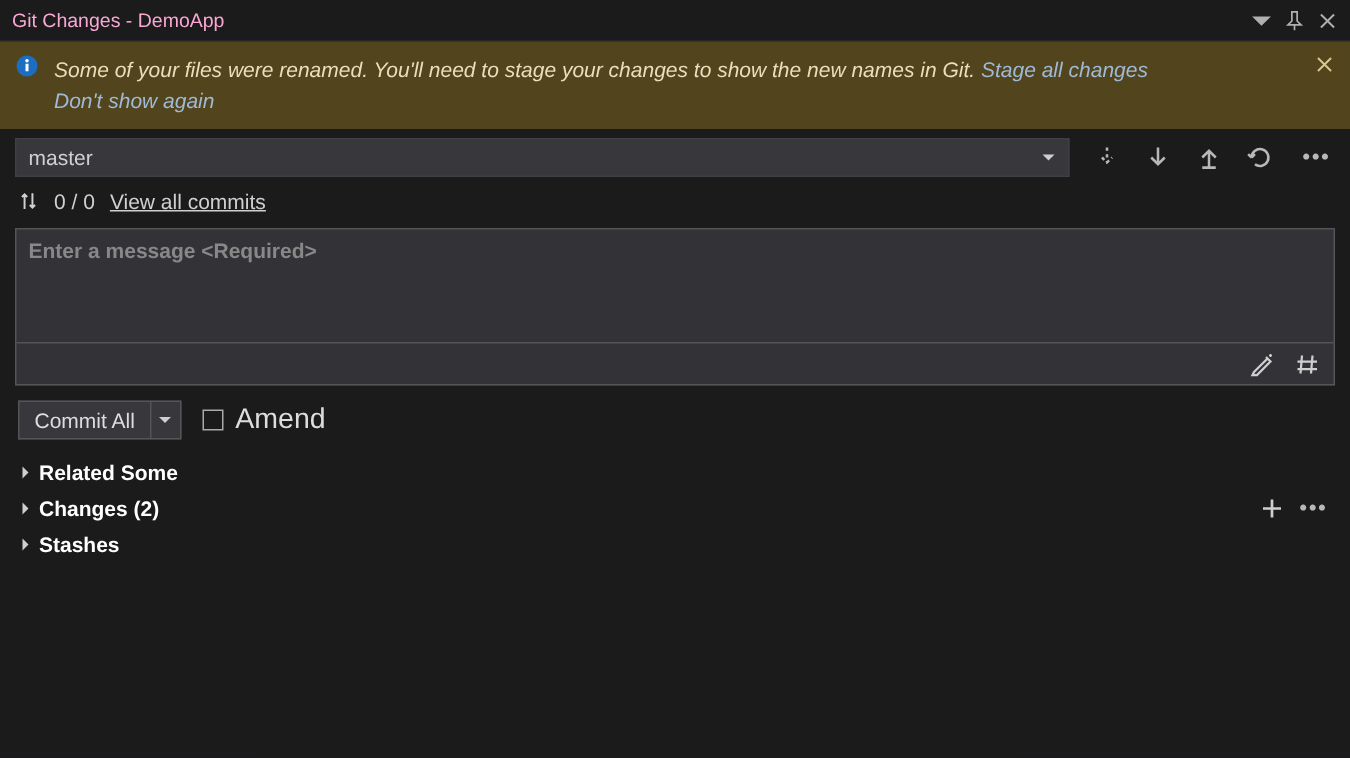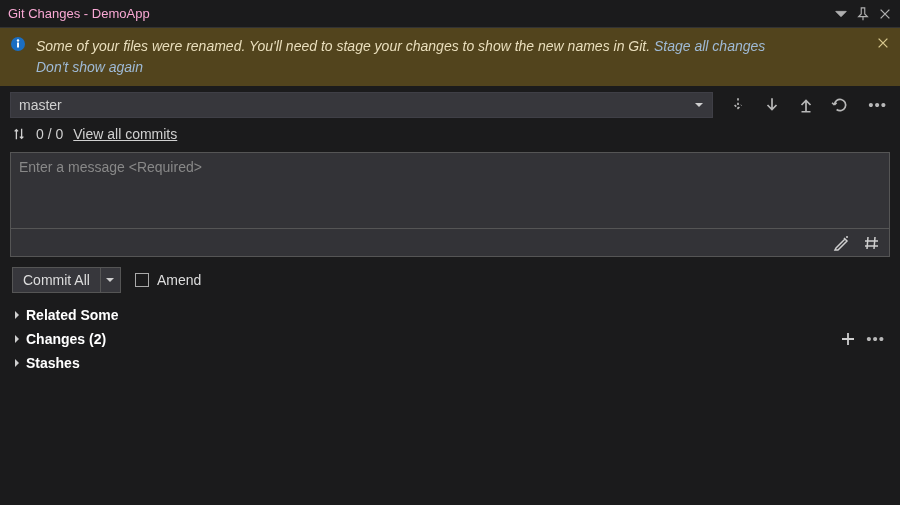--- a/index.html
+++ b/index.html
@@ -21,32 +21,32 @@
   .branch-drop-icon { width:10px; height:10px; fill:#cfcfcf; }
   .toolbar-btn { width:18px; height:18px; display:flex; align-items:center; justify-content:center; cursor:pointer; }
   .toolbar-btn svg { stroke:#b8b8b8; fill:none; stroke-width:1.5; }
   .dots { color:#b8b8b8; font-size:15px; letter-spacing:1px; cursor:pointer; padding:0 3px; line-height:14px; }
 
   .status-row { display:flex; align-items:center; gap:10px; padding:6px 12px 10px 12px; font-size:14px; color:#d0d0d0; }
   .updown-icon { width:14px; height:14px; stroke:#d0d0d0; fill:none; stroke-width:1.5; }
   .view-commits { color:#d0d0d0; text-decoration:underline; cursor:pointer; }
 
   .msg-area { margin:0 10px; border:1px solid #555; background:#333337; }
-  .msg-input { width:100%; height:72px; background:transparent; border:none; outline:none; resize:none; padding:6px 8px; color:#ffffff; font-size:14px; font-family:inherit; }
+  .msg-input { width:100%; height:72px; background:transparent; border:none; outline:none; resize:none; padding:6px 8px; color:#ffffff; font-size:14px; font-family:inherit;font-weight:bold; }
   .msg-input::placeholder { color:#888; }
   .msg-footer { border-top:1px solid #555; height:28px; display:flex; justify-content:flex-end; align-items:center; gap:12px; padding:0 8px; }
   .mini-icon { width:18px; height:18px; stroke:#cfcfcf; fill:none; stroke-width:1.5; cursor:pointer; }
 
   .commit-row { display:flex; align-items:center; gap:14px; padding:10px 12px; }
   .commit-split { display:flex; border:1px solid #555; background:#37373c; height:26px; }
   .commit-label { padding:0 10px; display:flex; align-items:center; font-size:14px; cursor:pointer; color:#ddd; }
   .commit-drop { border-left:1px solid #555; width:20px; display:flex; align-items:center; justify-content:center; cursor:pointer; }
   .amend-wrap { display:flex; align-items:center; gap:8px; cursor:pointer; }
   .amend-box { width:14px; height:14px; border:1px solid #aaa; }
-  .amend-label { font-size:14px; color:#ddd; }
+  .amend-label { font-size:19px; color:#ddd; }
 
   .tree { padding:0 8px; }
   .tree-row { display:flex; align-items:center; gap:4px; height:24px; font-size:14px; }
   .tree-label { flex:1; color:#ffffff; font-weight:600; }
   .tree-arrow { width:10px; height:10px; fill:#cfcfcf; margin-left:4px; }
   .tree-actions { display:flex; align-items:center; gap:8px; padding-right:4px; }
   .plus-icon { width:14px; height:14px; stroke:#cfcfcf; stroke-width:1.8; cursor:pointer; }
 </style>
 </head>
 <body>

